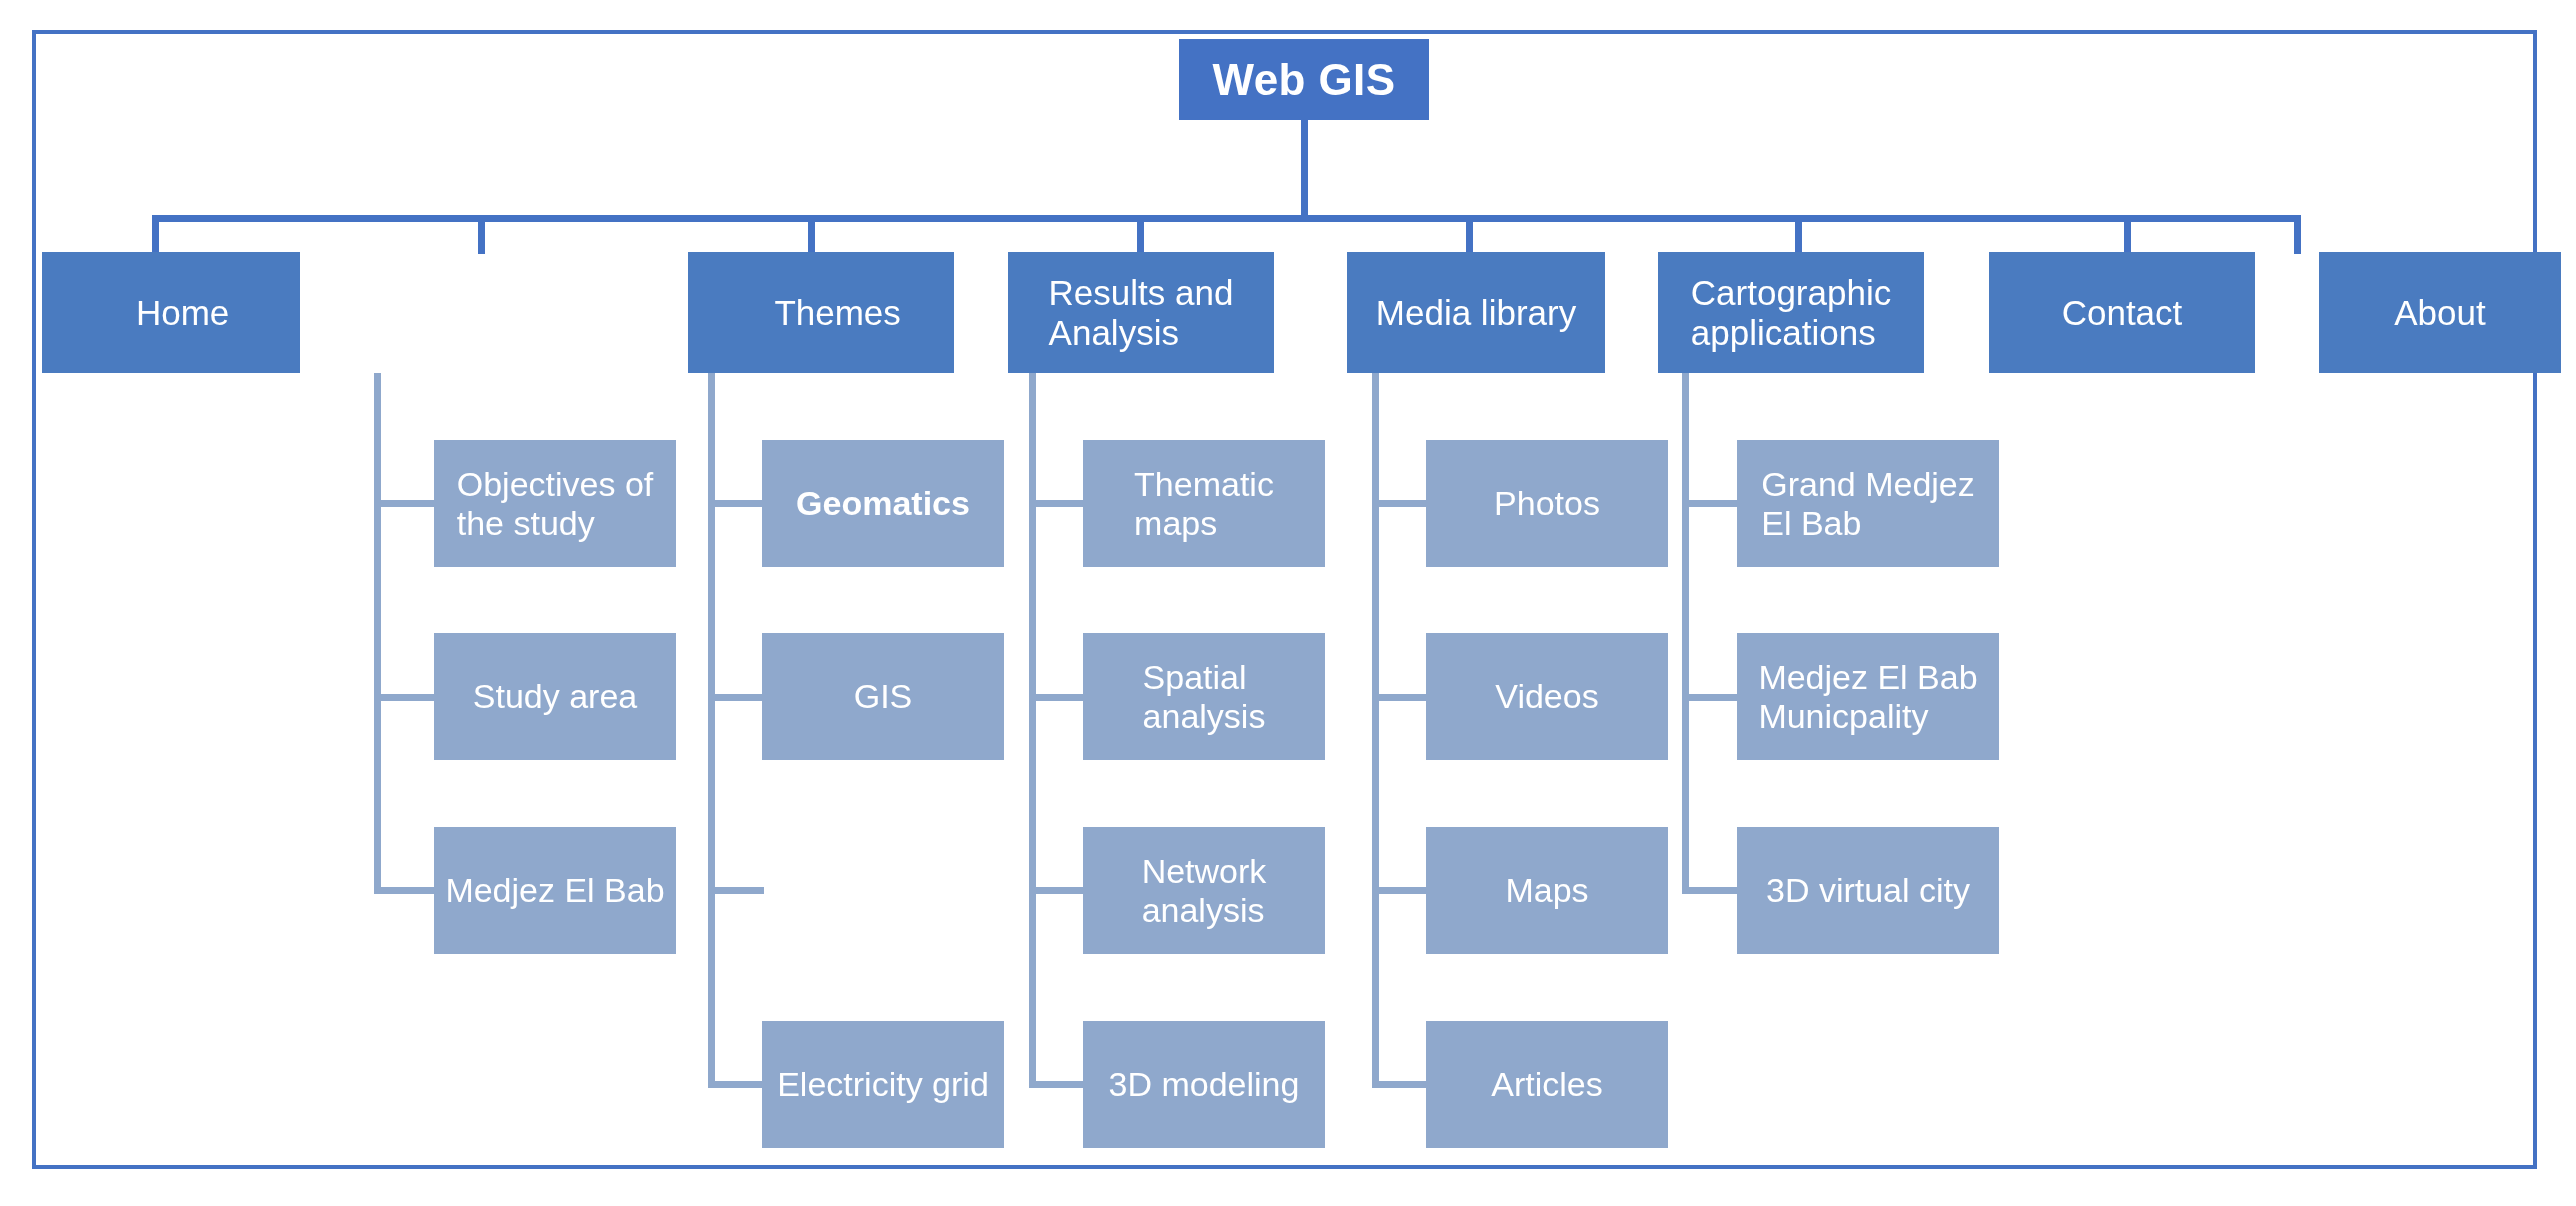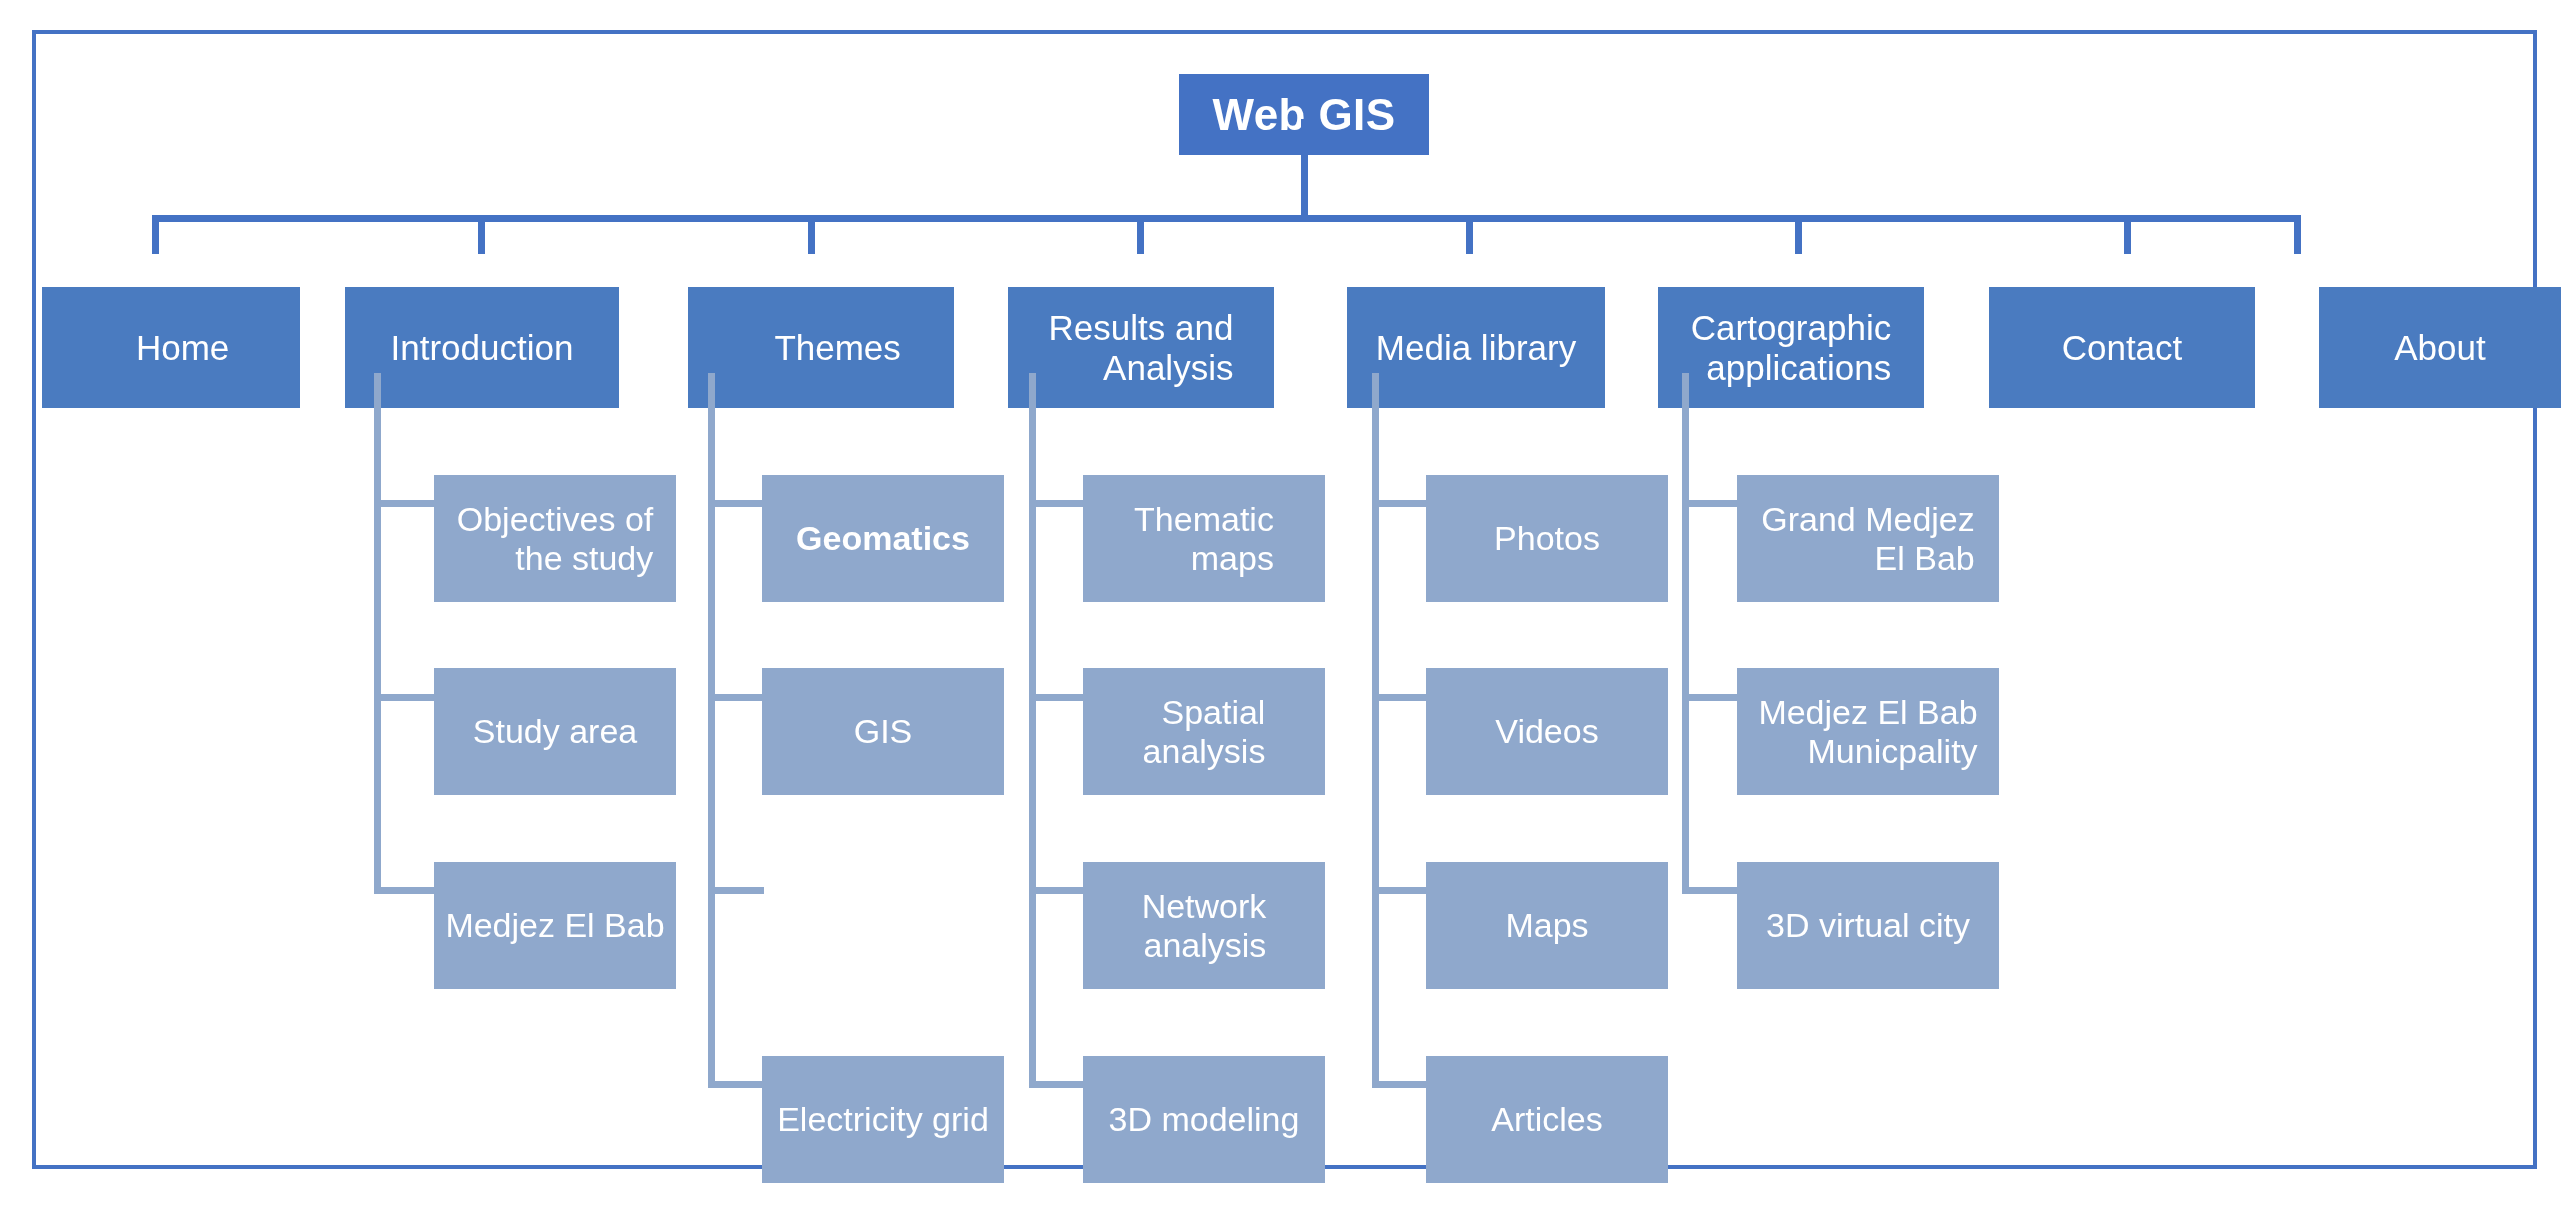--- a/index.html
+++ b/index.html
@@ -43,26 +43,25 @@
     background: #8FA8CC;
   }
 
   
   .node {
     position: absolute;
     box-sizing: border-box;
     display: flex;
     align-items: center;
     justify-content: center;
-    text-align: right;
+    text-align: left;
     color: #ffffff;
     line-height: 1.12;
     white-space: pre-line;
     padding: 1.6px 4.8px;
-    margin-top: 35px;
   }
 
   .node.root {
     background: #4472C4;
     font-size: 44px;
     font-weight: bold;
     letter-spacing: 0.4px;
   }
 
   .node.nav {
@@ -94,21 +93,20 @@
   <div class="conn" style="left:478px; top:215px; width:6.5px; height:39px;"></div>
   <div class="conn" style="left:808px; top:215px; width:6.5px; height:39px;"></div>
   <div class="conn" style="left:1137px; top:215px; width:6.5px; height:39px;"></div>
   <div class="conn" style="left:1466px; top:215px; width:6.5px; height:39px;"></div>
   <div class="conn" style="left:1795px; top:215px; width:6.5px; height:39px;"></div>
   <div class="conn" style="left:2124px; top:215px; width:6.5px; height:39px;"></div>
   <div class="conn" style="left:2294px; top:215px; width:6.5px; height:39px;"></div>
 
   <div class="node nav" style="left:42px; top:252px; width:258px; height:121px;padding-left:28px;">Home</div>
 
-  <div class="node nav" style="left:345px; top:252px; width:274px; height:121px;">Introduction</div>
 
   <div class="node nav" style="left:688px; top:252px; width:266px; height:121px;padding-left:38px;">Themes</div>
 
   <div class="node nav" style="left:1008px; top:252px; width:266px; height:121px;">Results and
 Analysis</div>
 
   <div class="node nav" style="left:1347px; top:252px; width:258px; height:121px;">Media library</div>
 
   <div class="node nav" style="left:1658px; top:252px; width:266px; height:121px;">Cartographic
 applications</div>

